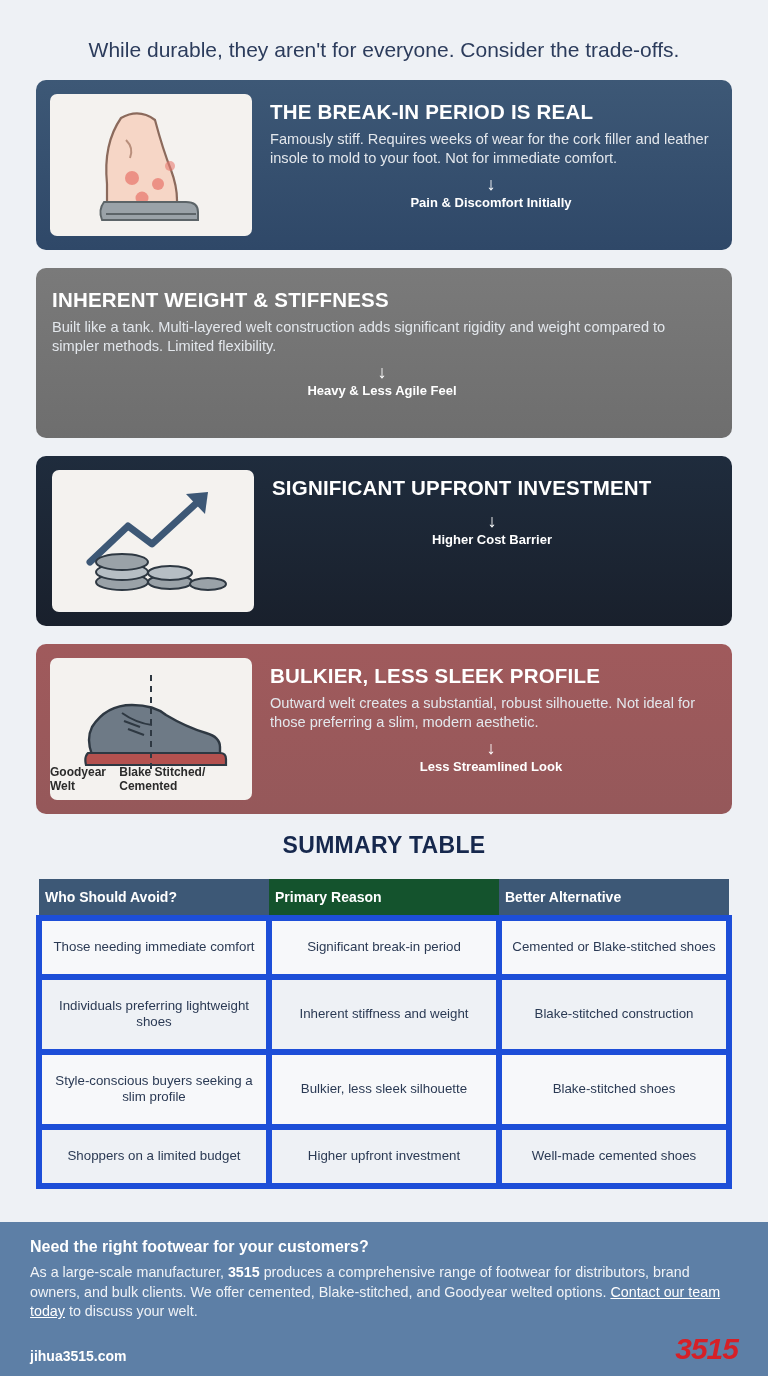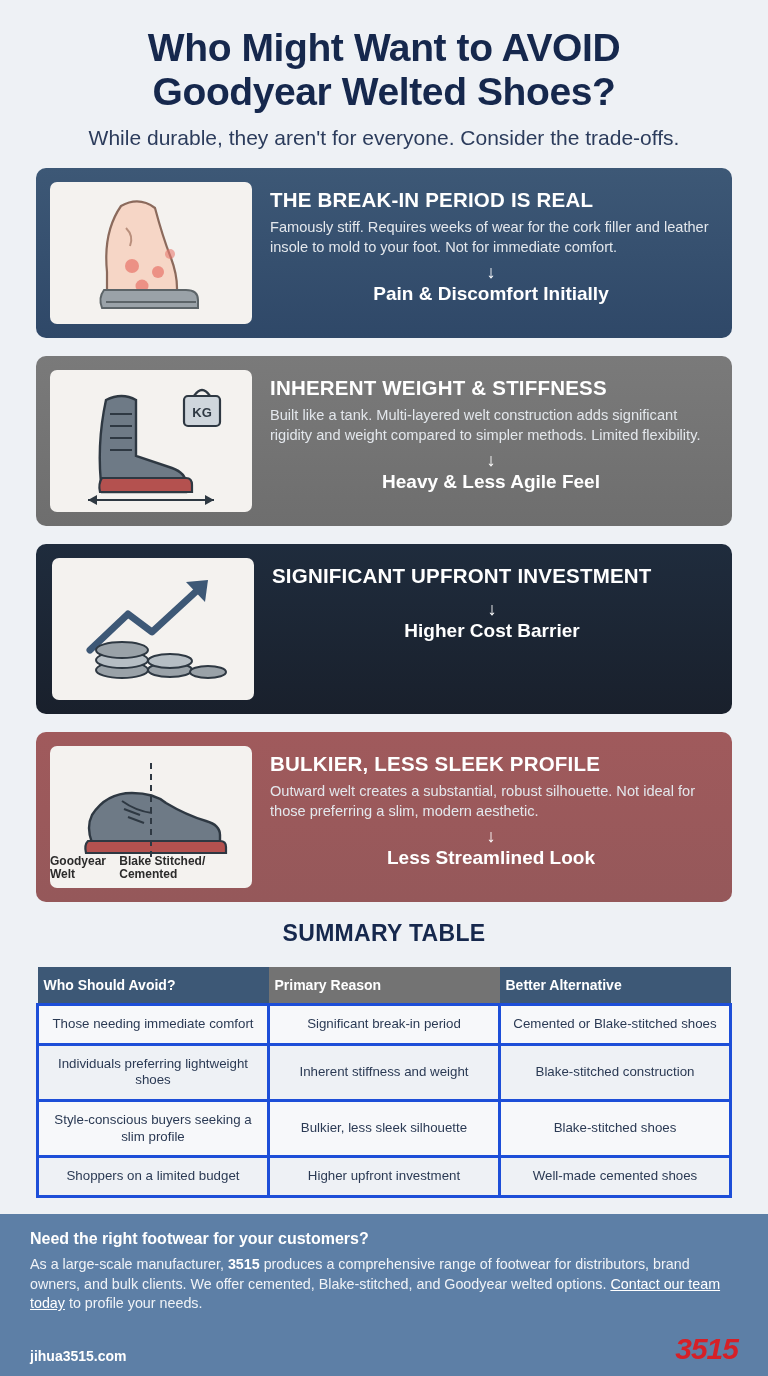--- a/index.html
+++ b/index.html
@@ -85,21 +85,21 @@
   }
   .down-arrow {
     margin: 6px auto 2px auto;
     color: #ffffff;
     font-size: 18px;
     line-height: 1;
     text-align: center;
   }
   .card-outcome {
     text-align: center;
-    font-size: 19px;
+    font-size: 13px;
     font-weight: bold;
     color: #ffffff;
   }
 
   
   .summary { padding: 18px 36px 0 36px; }
   .summary-heading {
     text-align: center;
     font-size: 23px;
     font-weight: bold;
@@ -109,66 +109,62 @@
   }
   table { width: 100%; border-collapse: collapse; font-size: 13.3px; }
   thead th {
     color: #fff;
     font-weight: bold;
     padding: 10px 6px;
     font-size: 14px;
     text-align: left;
   }
   thead th.h1 { background: #3d5876; }
-  thead th.h2 { background: #737373; }
+  thead th.h2 { background: #14532d; }
   thead th.h3 { background: #3d5876; }
   tbody td {
-    border: 3px solid #1d4ed8;
-    padding: 10px 8px;
+    border: 6px solid #1d4ed8;
+    padding: 18px 8px;
     text-align: center;
     color: #2b3a54;
     line-height: 1.25;
     background: #f7f8fa;
     width: 33.33%;
   }
   tbody tr:nth-child(even) td { background: #eef1f5; }
 
   
   .footer {
     margin-top: auto;
     background: #5d7fa6;
     color: #ffffff;
     padding: 16px 30px 12px 30px;
     position: relative;
   }
   .footer-title { font-size: 16px; font-weight: bold; margin-bottom: 7px; }
   .footer-text { font-size: 14.3px; line-height: 1.38; color: #f0f3f7; }
   .footer-text b { font-weight: bold; color: #ffffff; }
   .footer-link { text-decoration: underline; color: #ffffff; }
-  .footer-bottom { display: flex; align-items: flex-end; justify-content: space-between; margin-top: 20px; }
+  .footer-bottom { display: flex; align-items: flex-end; justify-content: space-between; margin-top: 12px; }
   .footer-site { font-size: 14px; font-weight: bold; color: #ffffff; }
   .brand-logo {
     font-size: 30px;
     font-weight: bold;
     color: #d62027;
     font-style: italic;
     letter-spacing: -1px;
     line-height: 1;
   }
 </style>
 </head>
 <body>
 
 <div class="page">
 
   <div class="header">
-    <div class="title">
-      <div>Who Might Want to AVOID</div>
-      <div>Goodyear Welted Shoes?</div>
-    </div>
     <div class="subtitle">While durable, they aren't for everyone. Consider the trade-offs.</div>
   </div>
 
   <div class="cards">
 
     <div class="card c1">
       <div class="thumb">
         <svg width="170" height="130" viewBox="0 0 170 130">
           <path d="M55 18 q18 -10 34 2 q8 30 16 50 q6 16 6 30 l0 14 l-70 0 l0 -30 q-4 -40 14 -66 z" fill="#f6d6c6" stroke="#8b6a5c" stroke-width="2.2"></path>
           <path d="M60 40 q8 8 4 18" fill="none" stroke="#b98f7c" stroke-width="2"></path>
@@ -182,38 +178,20 @@
       </div>
       <div class="card-body">
         <div class="card-title">THE BREAK-IN PERIOD IS REAL</div>
         <div class="card-text">Famously stiff. Requires weeks of wear for the cork filler and leather insole to mold to your foot. Not for immediate comfort.</div>
         <div class="down-arrow">↓</div>
         <div class="card-outcome">Pain &amp; Discomfort Initially</div>
       </div>
     </div>
 
     <div class="card c2">
-      <div class="thumb">
-        <svg width="175" height="135" viewBox="0 0 175 135">
-          <path d="M42 26 q16 -8 30 0 l0 56 l36 12 q14 5 14 16 l0 8 l-84 0 q-6 -46 4 -92 z" fill="#6e7a86" stroke="#2e3842" stroke-width="2.4"></path>
-          <path d="M38 104 l84 0 q6 0 6 7 l0 7 l-92 0 q-2 -8 2 -14 z" fill="#b4514f" stroke="#2e3842" stroke-width="2.2"></path>
-          <g stroke="#2e3842" stroke-width="2">
-            <path d="M46 40 l22 0"></path>
-              <path d="M46 52 l22 0"></path>
-              <path d="M46 64 l22 0"></path>
-              <path d="M46 76 l22 0"></path>
-          </g>
-          <rect x="120" y="22" width="36" height="30" rx="4" fill="#cfd6dc" stroke="#2e3842" stroke-width="2.2"></rect>
-          <path d="M130 22 q8 -12 16 0" fill="none" stroke="#2e3842" stroke-width="2.4"></path>
-          <text x="138" y="43" font-size="13" font-weight="bold" fill="#2e3842" text-anchor="middle" font-family="Liberation Sans, sans-serif">KG</text>
-          <path d="M24 126 l126 0" stroke="#2e3842" stroke-width="2"></path>
-          <path d="M24 126 l9 -5 l0 10 z" fill="#2e3842"></path>
-          <path d="M150 126 l-9 -5 l0 10 z" fill="#2e3842"></path>
-        </svg>
-      </div>
       <div class="card-body">
         <div class="card-title">INHERENT WEIGHT &amp; STIFFNESS</div>
         <div class="card-text">Built like a tank. Multi-layered welt construction adds significant rigidity and weight compared to simpler methods. Limited flexibility.</div>
         <div class="down-arrow">↓</div>
         <div class="card-outcome">Heavy &amp; Less Agile Feel</div>
       </div>
     </div>
 
     <div class="card c3">
       <div class="thumb">
@@ -295,20 +273,20 @@
           <td>Shoppers on a limited budget</td>
           <td>Higher upfront investment</td>
           <td>Well-made cemented shoes</td>
         </tr>
       </tbody>
     </table>
   </div>
 
   <div class="footer">
     <div class="footer-title">Need the right footwear for your customers?</div>
-    <div class="footer-text"><span>As a large-scale manufacturer, </span><b>3515</b><span> produces a comprehensive range of footwear for distributors, brand owners, and bulk clients. We offer cemented, Blake-stitched, and Goodyear welted options. </span><a href="#" class="footer-link">Contact our team today</a><span> to profile your needs.</span></div>
+    <div class="footer-text"><span>As a large-scale manufacturer, </span><b>3515</b><span> produces a comprehensive range of footwear for distributors, brand owners, and bulk clients. We offer cemented, Blake-stitched, and Goodyear welted options. </span><a href="#" class="footer-link">Contact our team today</a><span> to discuss your welt.</span></div>
     <div class="footer-bottom">
       <div class="footer-site">jihua3515.com</div>
       <div class="brand-logo">3515</div>
     </div>
   </div>
 
 </div>
 
 </body></html>

